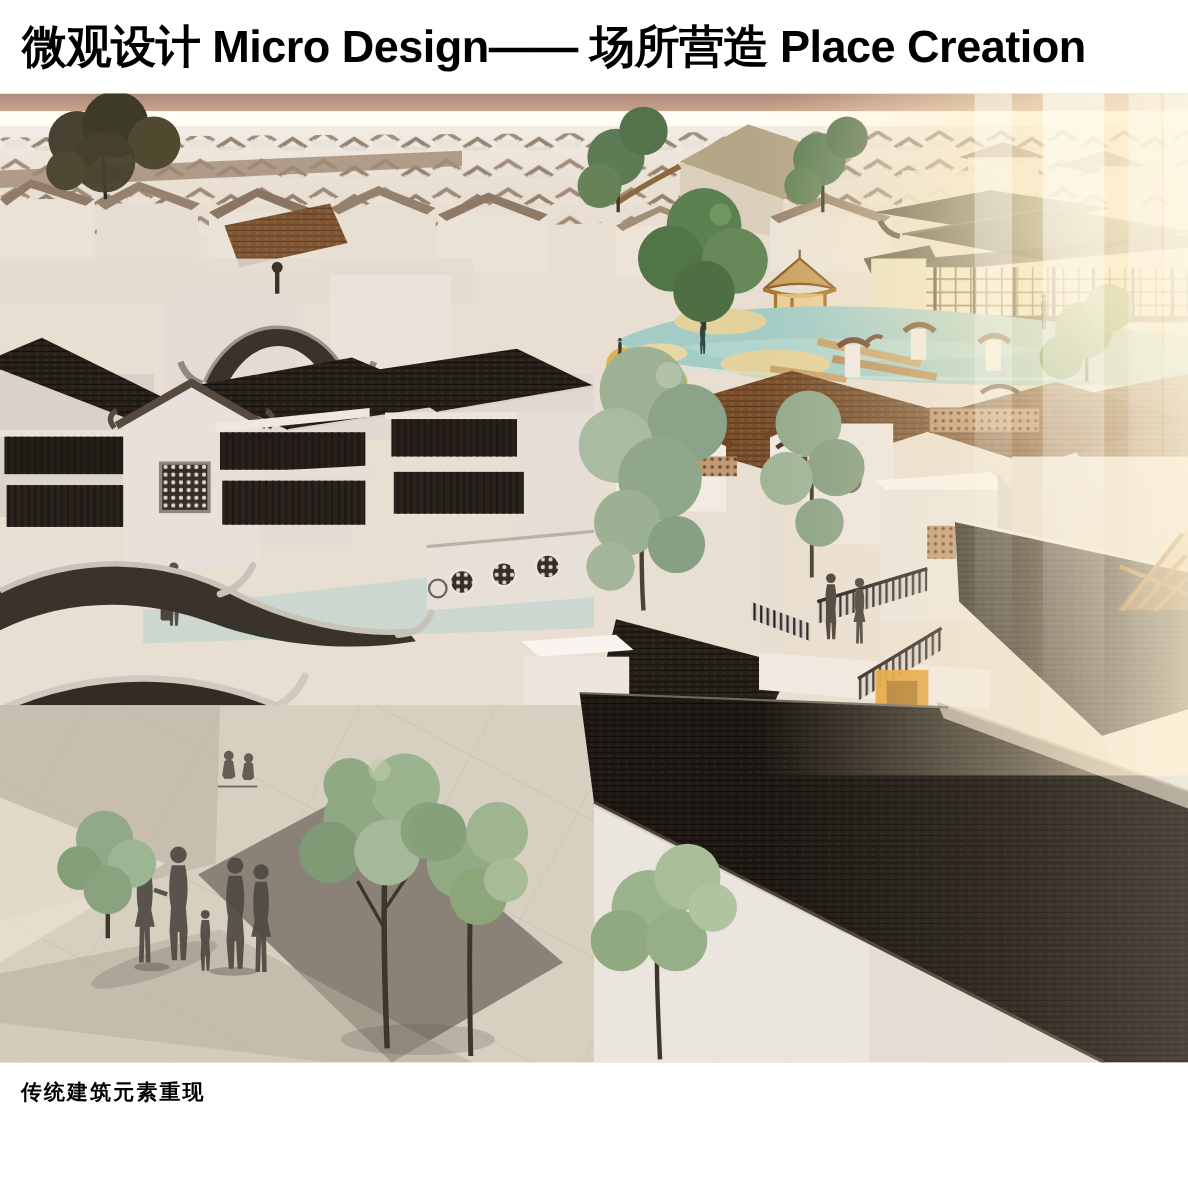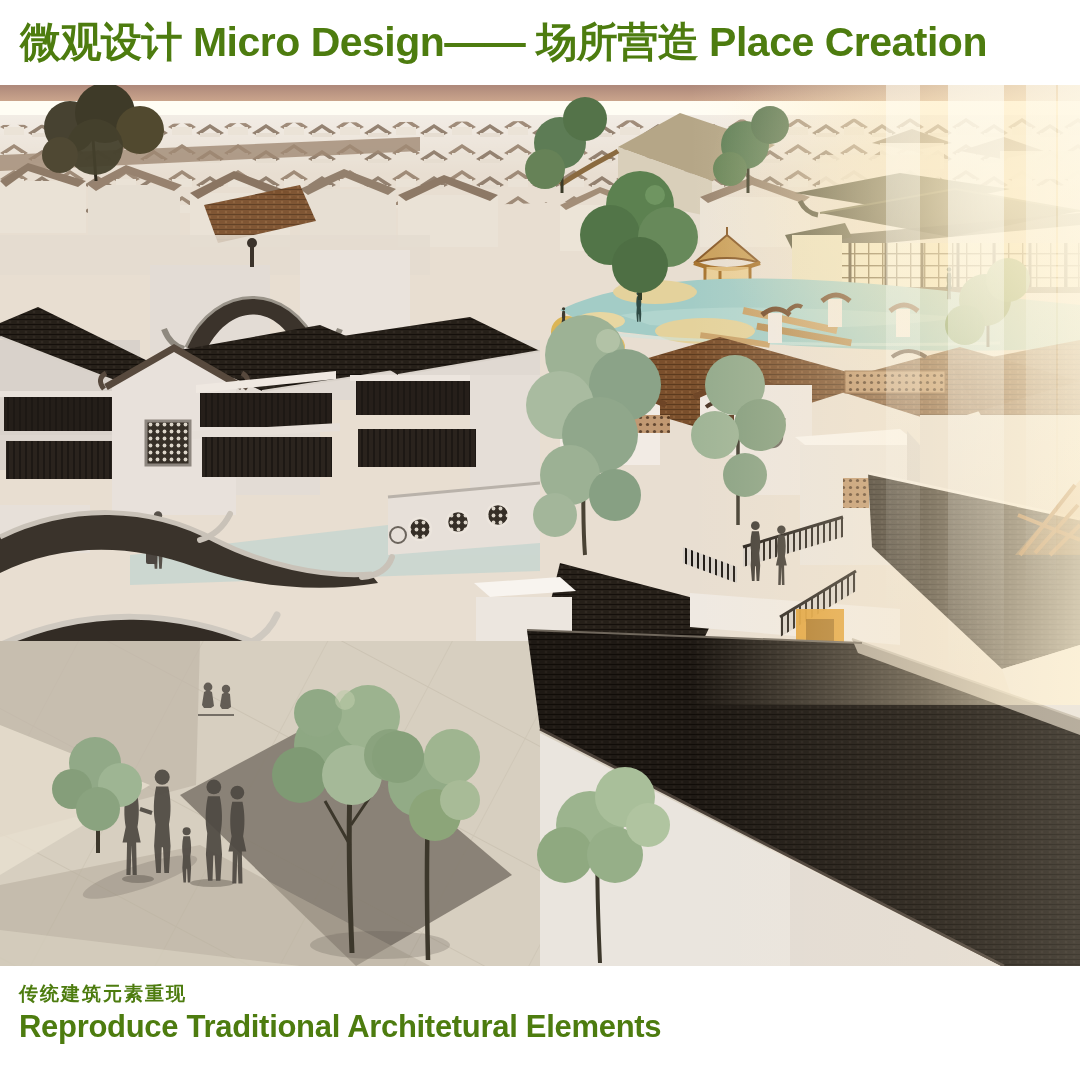--- a/index.html
+++ b/index.html
@@ -1,17 +1,17 @@
 <!DOCTYPE html>
 <html><head>
 <meta charset="utf-8">
 <style>
   html,body{margin:0;padding:0;background:#ffffff;}
   .board{position:relative;width:1080px;height:1079px;background:#ffffff;overflow:hidden;
-         font-family:"Liberation Sans","DejaVu Sans",sans-serif;color:#4d7c0f;}
+         font-family:"Liberation Sans","DejaVu Sans",sans-serif;color:#000000;}
   header{height:85px;display:flex;align-items:center;padding-left:20px;box-sizing:border-box;}
   h1{margin:0;font-size:41px;font-weight:700;letter-spacing:-0.5px;white-space:nowrap;}
   figure{margin:0;width:1080px;height:881px;display:block;}
   footer{padding:18px 0 0 19px;box-sizing:border-box;}
   .cap-cn{font-size:19px;font-weight:700;letter-spacing:2px;line-height:1.1;}
   .cap-en{font-size:31px;font-weight:700;letter-spacing:-0.3px;line-height:1.15;margin-top:4px;}
 </style>
 </head>
 <body>
 
@@ -448,16 +448,15 @@
       <rect x="886" y="0" width="34" height="540" fill="url(#gStreak)" opacity="0.55"></rect>
       <rect x="948" y="0" width="56" height="600" fill="url(#gStreak)" opacity="0.7"></rect>
       <rect x="1026" y="0" width="30" height="520" fill="url(#gStreak)" opacity="0.5"></rect>
       <rect x="1058" y="0" width="22" height="470" fill="url(#gStreak)" opacity="0.6"></rect>
     </g>
   </svg>
   </figure>
 
   <footer>
     <div class="cap-cn">传统建筑元素重现</div>
-    <div class="cap-en">Reproduce Traditional Architetural Elements</div>
   </footer>
 
 </div>
 
 </body></html>

